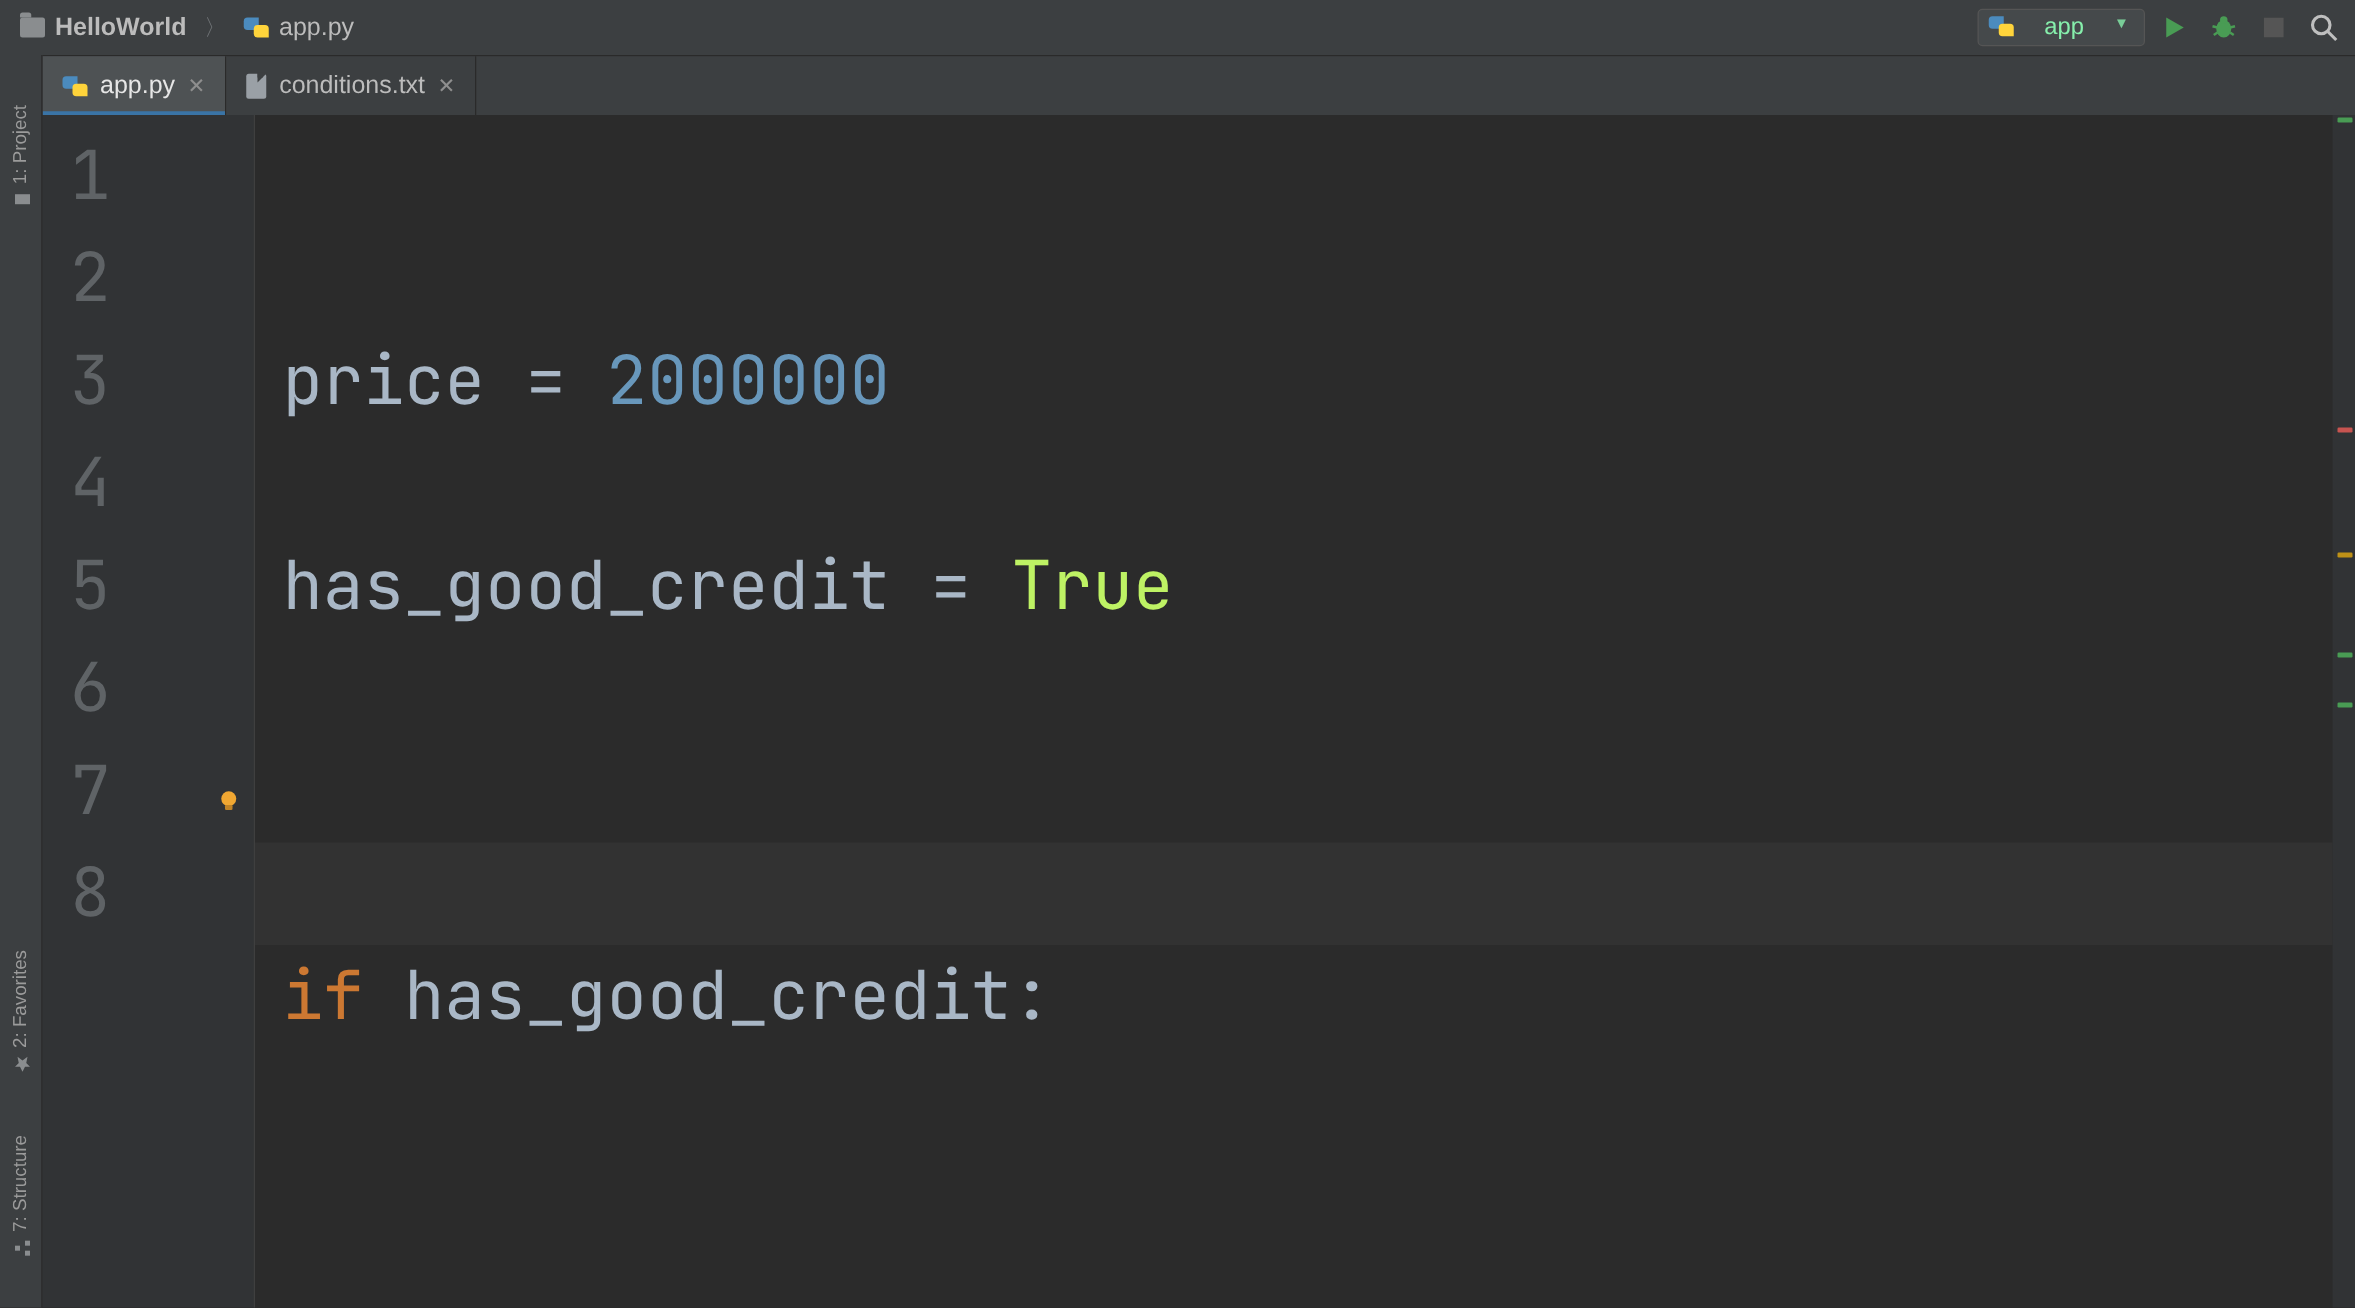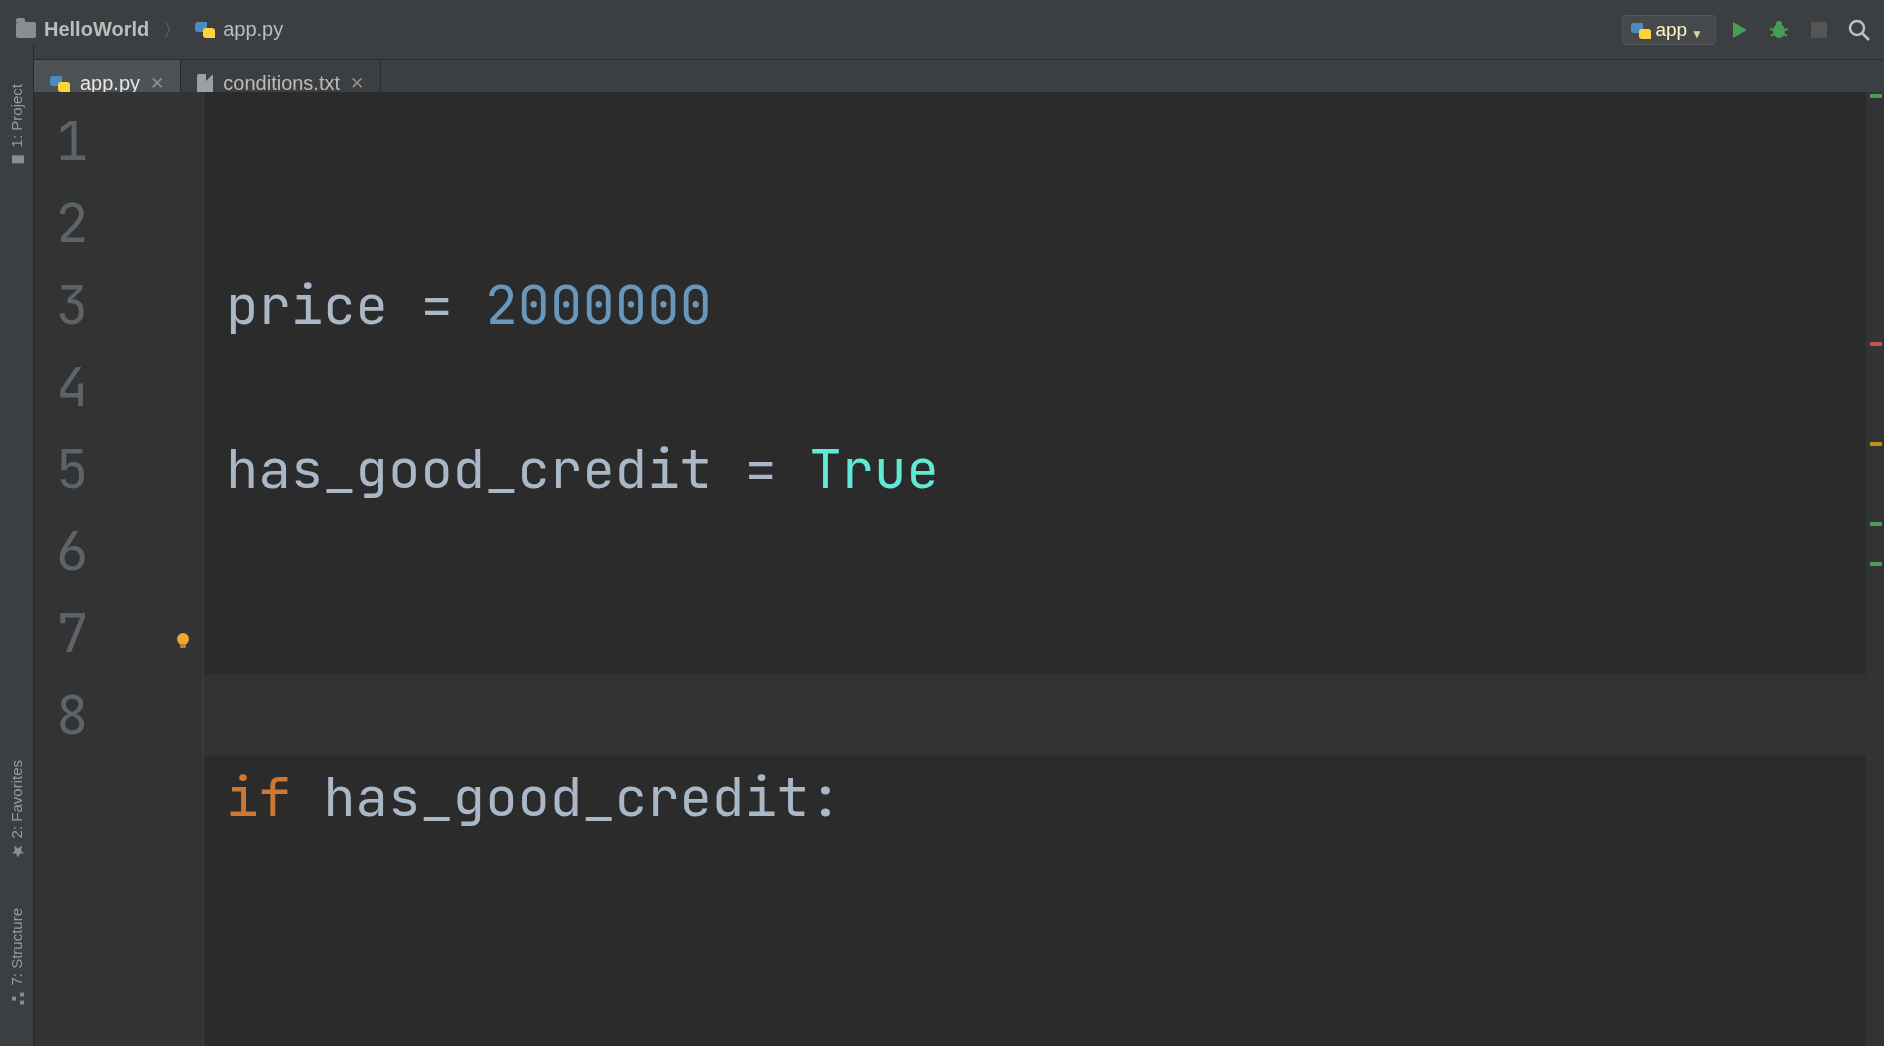--- a/index.html
+++ b/index.html
@@ -1,27 +1,27 @@
 <!DOCTYPE html>
 <html><head>
 <meta charset="utf-8">
 <style>
   html,body{margin:0;padding:0;width:1884px;height:1046px;background:#2b2b2b;font-family:-apple-system,BlinkMacSystemFont,"Segoe UI",sans-serif;color:#bbb;overflow:hidden}
   *{box-sizing:border-box}
   
-  .topbar{height:60px;background:#3c3f41;border-bottom:1px solid #2a2a2a;display:flex;align-items:center;padding:0 8px;gap:6px}
+  .topbar{height:45px;background:#3c3f41;border-bottom:1px solid #2a2a2a;display:flex;align-items:center;padding:0 8px;gap:6px}
   .crumb{display:flex;align-items:center;gap:8px;padding:3px 8px;font-size:20px;color:#bcbcbc}
   .crumb .folder-ic{width:20px;height:16px;background:#8a8d8f;border-radius:2px;display:inline-block;position:relative}
   .crumb .folder-ic::before{content:"";position:absolute;top:-4px;left:0;width:9px;height:4px;background:#8a8d8f;border-radius:2px 2px 0 0}
   .chev{color:#6f7376;font-size:18px}
   .py-ic{width:20px;height:20px;display:inline-block;position:relative}
   .py-ic::before{content:"";position:absolute;left:0;top:2px;width:12px;height:10px;background:#4b8bbe;border-radius:3px 0 3px 3px}
   .py-ic::after{content:"";position:absolute;right:0;bottom:2px;width:12px;height:10px;background:#ffd43b;border-radius:3px 3px 0 3px}
   .topbar-spacer{flex:1}
-  .run-config{display:flex;align-items:flex-end;gap:4px;background:#45494b;border:1px solid #555;border-radius:4px;padding:3px 12px 3px 8px;font-size:19px;color:#fef9c3}
+  .run-config{display:flex;align-items:flex-start;gap:24px;background:#45494b;border:1px solid #555;border-radius:4px;padding:3px 12px 3px 8px;font-size:19px;color:#86efac}
   .run-config .tri{font-size:12px;opacity:.8}
   .icn-btn{width:34px;height:34px;display:flex;align-items:center;justify-content:center;border-radius:4px}
   .play-ic svg,.bug-ic svg,.stop-ic svg,.search-ic svg{display:block}
   
   .tabs-row{height:48px;background:#3c3f41;border-bottom:1px solid #2a2a2a;display:flex;align-items:stretch;padding-left:34px}
   .tab{display:flex;align-items:center;gap:10px;padding:0 16px;font-size:20px;color:#bcbcbc;border-right:1px solid #2a2a2a;position:relative}
   .tab.active{background:#4e5254;color:#e6e6e6}
   .tab.active::after{content:"";position:absolute;left:0;right:0;bottom:0;height:3px;background:#3a74a6}
   .tab .close-x{color:#8e8e8e;font-size:17px}
   .file-ic{width:16px;height:20px;background:#9aa0a6;border-radius:2px;display:inline-block;position:relative}
@@ -33,21 +33,21 @@
   .left-strip .vlabel:nth-child(2){margin-top:auto}
   .left-strip .vlabel:last-child{margin-bottom:40px}
   
   .editor{position:absolute;left:34px;right:0;top:92px;bottom:0;display:flex;background:#2b2b2b}
   .gutter{width:170px;background:#313335;border-right:1px solid #3f3f3f;padding-top:8px;position:relative}
   .gutter .ln{font-family:"JetBrains Mono",Menlo,Consolas,monospace;font-size:54px;line-height:82px;color:#5f6366;text-align:left;padding-left:22px}
   .gutter .bulb{position:absolute;left:140px;width:18px;height:18px}
   .code{flex:1;padding:8px 0 0 22px;font-family:"JetBrains Mono",Menlo,Consolas,monospace;font-size:54px;line-height:82px;color:#a9b7c6;white-space:pre;position:relative}
   .tok-num{color:#6897bb}
   .tok-kw{color:#cc7832}
-  .tok-bool{color:#5eead4}
+  .tok-bool{color:#bef264}
   .hl-var{background:rgba(101,77,40,0.55)}
   .hl-line{position:absolute;left:0;right:18px;height:82px;background:#323232}
   .err-stripe{position:absolute;right:0;top:0;bottom:0;width:18px;background:#313335}
   .err-stripe .mark{position:absolute;right:2px;width:12px;height:4px;border-radius:1px}
   .mark.g{background:#499c54}
   .mark.w{background:#be9117}
   .mark.p{background:#c75450}
 </style>
 </head>
 <body>

